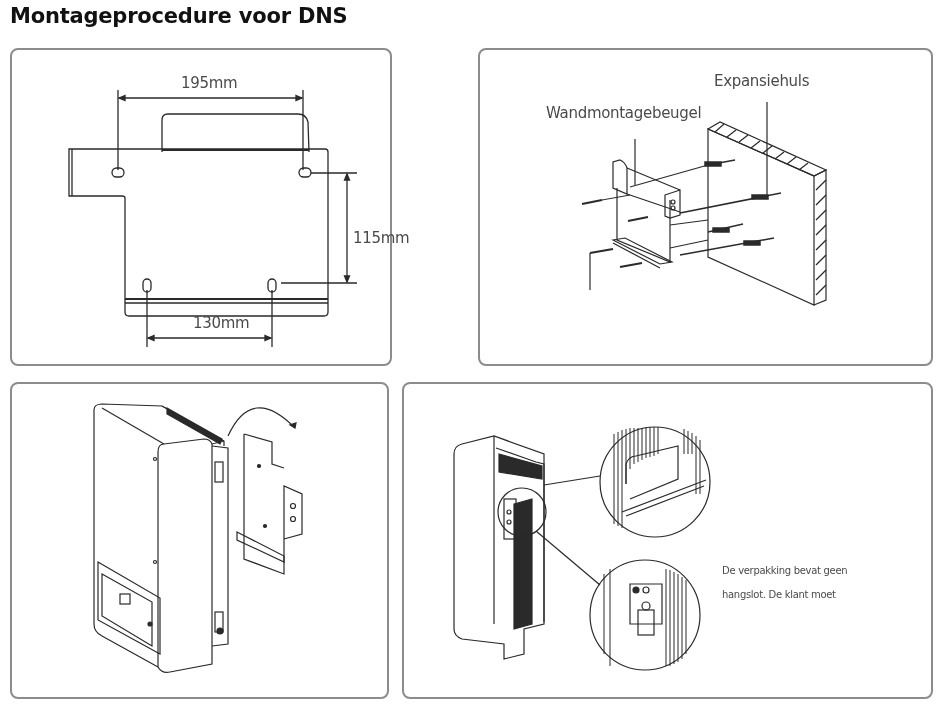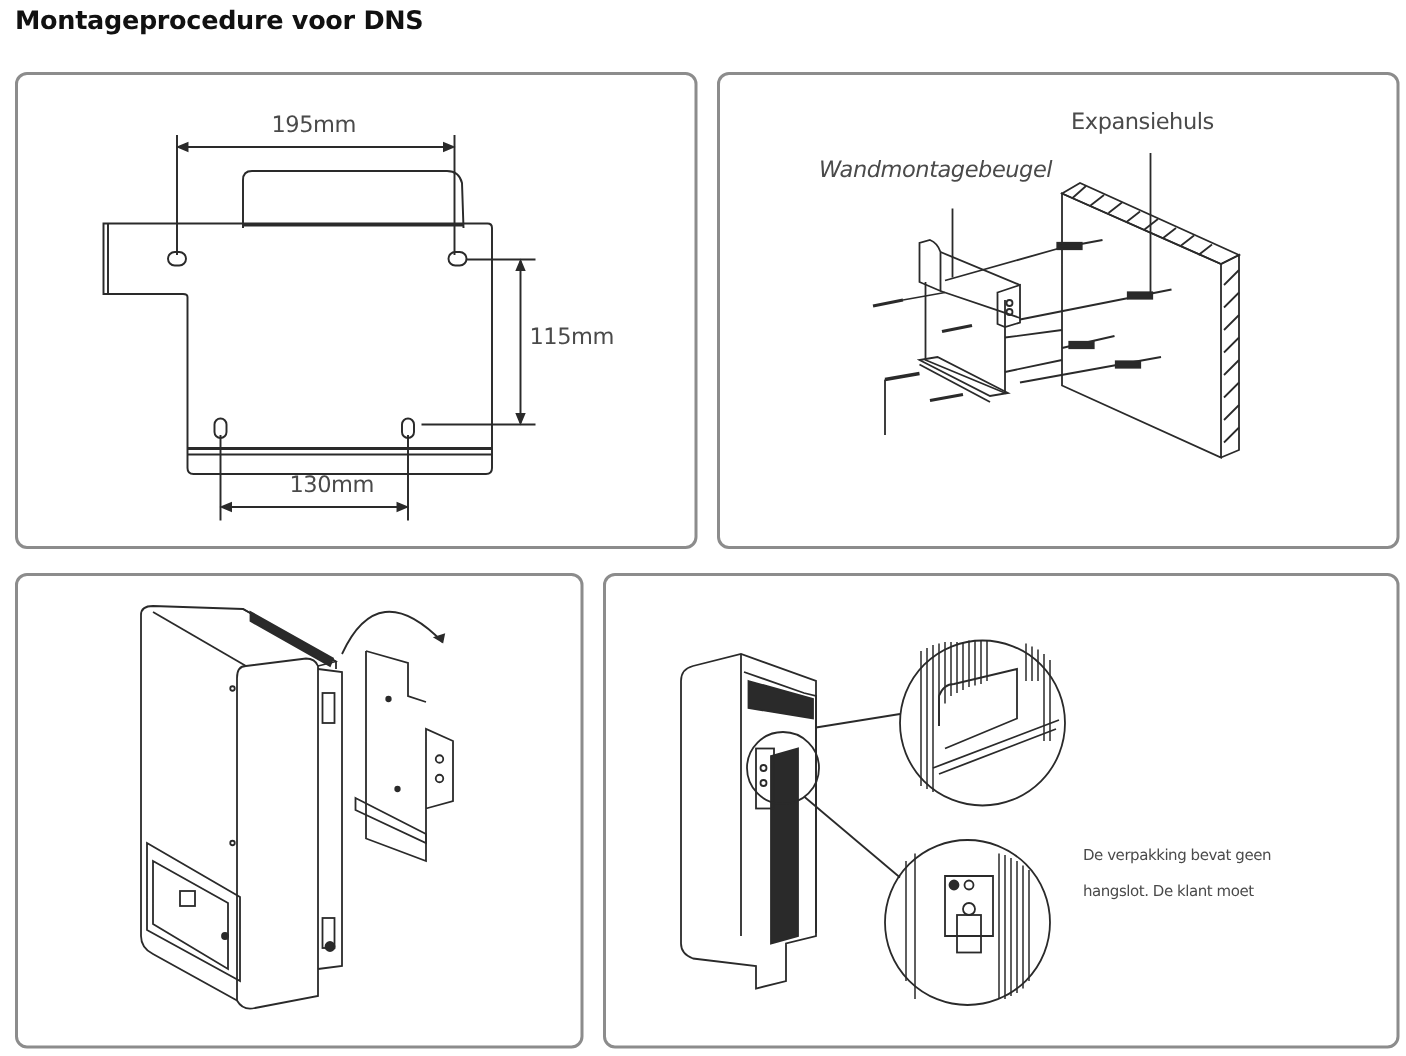--- a/index.html
+++ b/index.html
@@ -1,21 +1,21 @@
 <!DOCTYPE html>
 <html><head>
   <meta charset="utf-8">
   <style>
     html, body { margin: 0; padding: 0; background: #ffffff; }
     body { width: 937px; height: 704px; position: relative; overflow: hidden;
            font-family: "Liberation Sans", "DejaVu Sans", sans-serif; }
-    .title { position: absolute; left: 10px; top: 4px; font-size: 17px; font-weight: bold;
+    .title { position: absolute; left: 10px; top: 4px; font-size: 21px; font-weight: bold;
              color: #111; letter-spacing: -0.2px; font-family: "DejaVu Sans", sans-serif; }
     .panel { position: absolute; border: 2px solid #8c8c8c; border-radius: 8px; box-sizing: border-box; background: #fff; }
-    #p1 { left: 10px; top: 48px; width: 455px; height: 318px; }
+    #p1 { left: 10px; top: 48px; width: 382px; height: 318px; }
     #p2 { left: 478px; top: 48px; width: 455px; height: 318px; }
     #p3 { left: 10px; top: 382px; width: 379px; height: 317px; }
     #p4 { left: 402px; top: 382px; width: 531px; height: 317px; }
     svg { position: absolute; left: 0; top: 0; overflow: visible; }
     .lbl { position: absolute; font-size: 15px; color: #4a4a4a; white-space: nowrap;
            font-family: "DejaVu Sans", sans-serif; font-weight: normal; letter-spacing: -0.3px; }
     .note { position: absolute; left: 318px; top: 175px; font-size: 10px; line-height: 24px;
             color: #4a4a4a; width: 200px; font-family: "DejaVu Sans", sans-serif; letter-spacing: -0.3px; }
   </style>
 </head>
@@ -50,21 +50,21 @@
       <line x1="335" y1="124" x2="335" y2="232"></line>
       <path d="M335,124 l-2.5,6 h5 z M335,232 l-2.5,-6 h5 z" fill="#2a2a2a"></path>
 
       <line x1="135" y1="240" x2="135" y2="297"></line>
       <line x1="260" y1="240" x2="260" y2="297"></line>
       <line x1="136" y1="288" x2="259" y2="288"></line>
       <path d="M136,288 l6,-2.5 v5 z M259,288 l-6,-2.5 v5 z" fill="#2a2a2a"></path>
     </g>
   </svg>
   <div class="lbl" style="left:169px; top:24px;">195mm</div>
-  <div class="lbl" style="left:341px; top:165px;">115mm</div>
+  <div class="lbl" style="left:341px; top:179px;">115mm</div>
   <div class="lbl" style="left:169px; top:264px;margin-left:12px;">130mm</div>
 </div>
 
 <div class="panel" id="p2">
   <svg width="455" height="318">
     <g fill="none" stroke="#2a2a2a" stroke-width="1.2">
 
       <g>
         <path d="M228,79 L240,72 L346,120 L334,126 Z"></path>
         <path d="M228,79 L334,126 L334,255 L228,207 Z"></path>
@@ -116,21 +116,21 @@
         <line x1="148" y1="171" x2="168" y2="167"></line>
         <line x1="110" y1="203" x2="133" y2="199"></line>
         <line x1="140" y1="217" x2="162" y2="213"></line>
       </g>
 
       <line x1="155" y1="89" x2="155" y2="135"></line>
       <line x1="287" y1="52" x2="287" y2="145"></line>
       <line x1="110" y1="203" x2="110" y2="240"></line>
     </g>
   </svg>
-  <div class="lbl" style="left:66px; top:54px;font-style:italic;">Wandmontagebeugel</div>
+  <div class="lbl" style="left:66px; top:54px;">Wandmontagebeugel</div>
   <div class="lbl" style="left:234px; top:22px;text-align:right;">Expansiehuls</div>
 </div>
 
 <div class="panel" id="p3">
   <svg width="379" height="317">
     <g fill="none" stroke="#2a2a2a" stroke-width="1.2">
       <g>
         <path d="M82,26 Q82,20 90,20 L150,22 L212,57 L212,62"></path>
         <path d="M82,26 L82,240 Q82,248 90,252 L146,283"></path>
         <path d="M152,60 Q146,60 146,68 L146,283 Q150,290 158,288 L200,280 L200,60 Q198,55 192,55 Z"></path>

